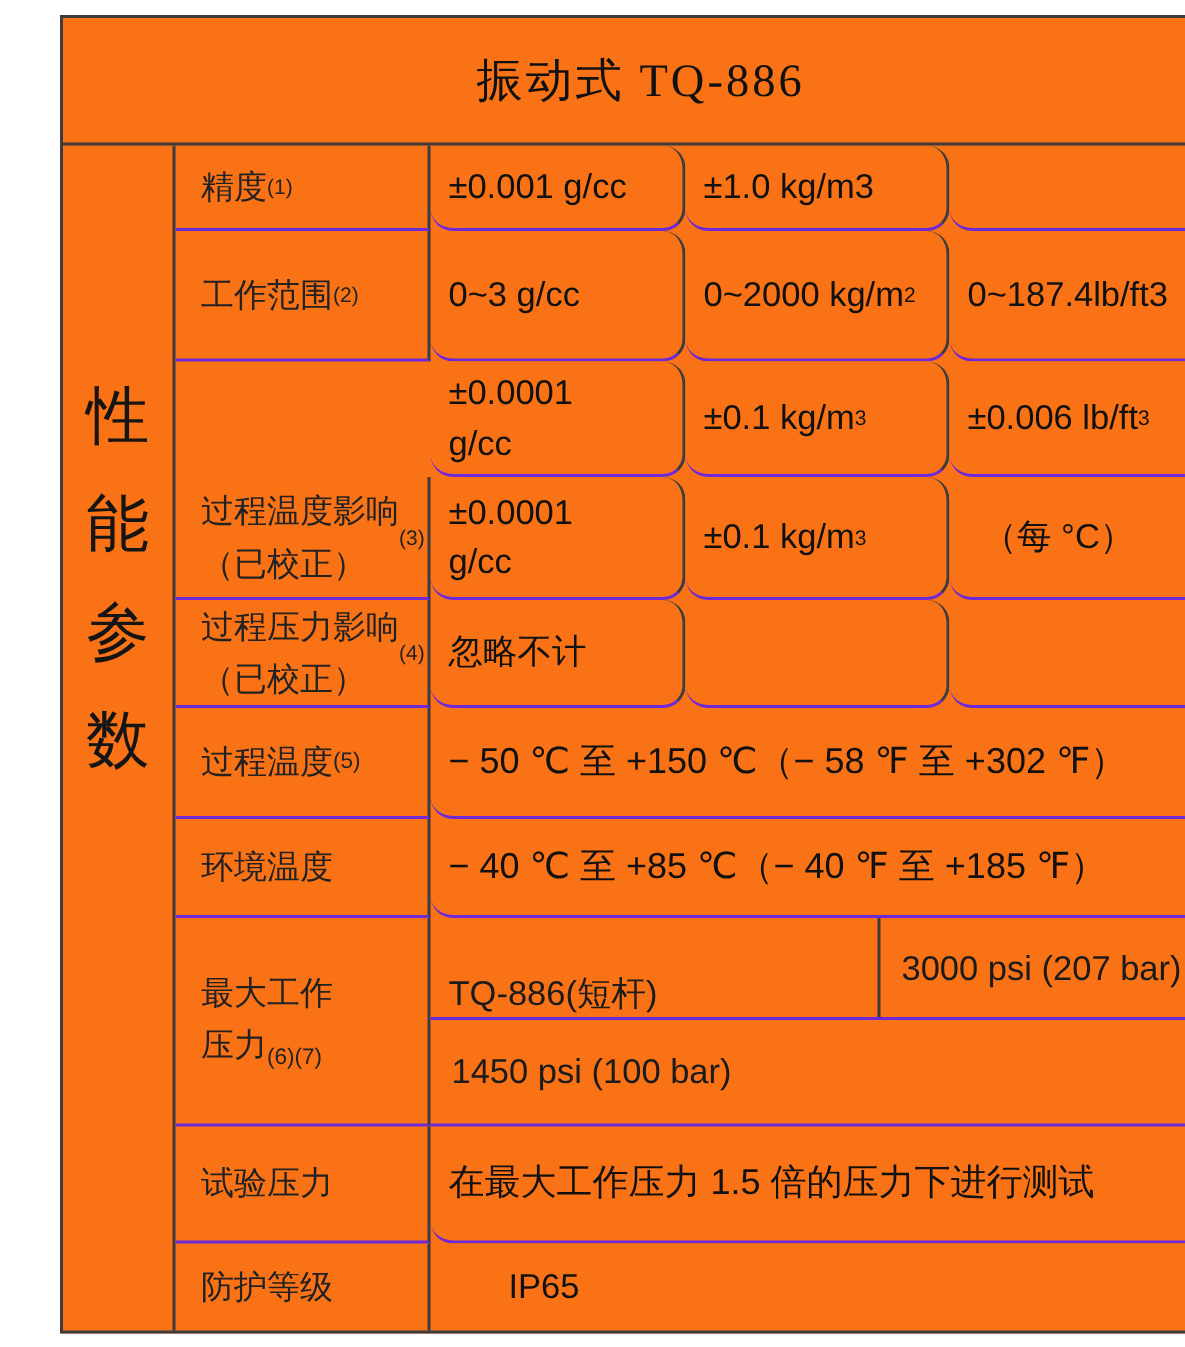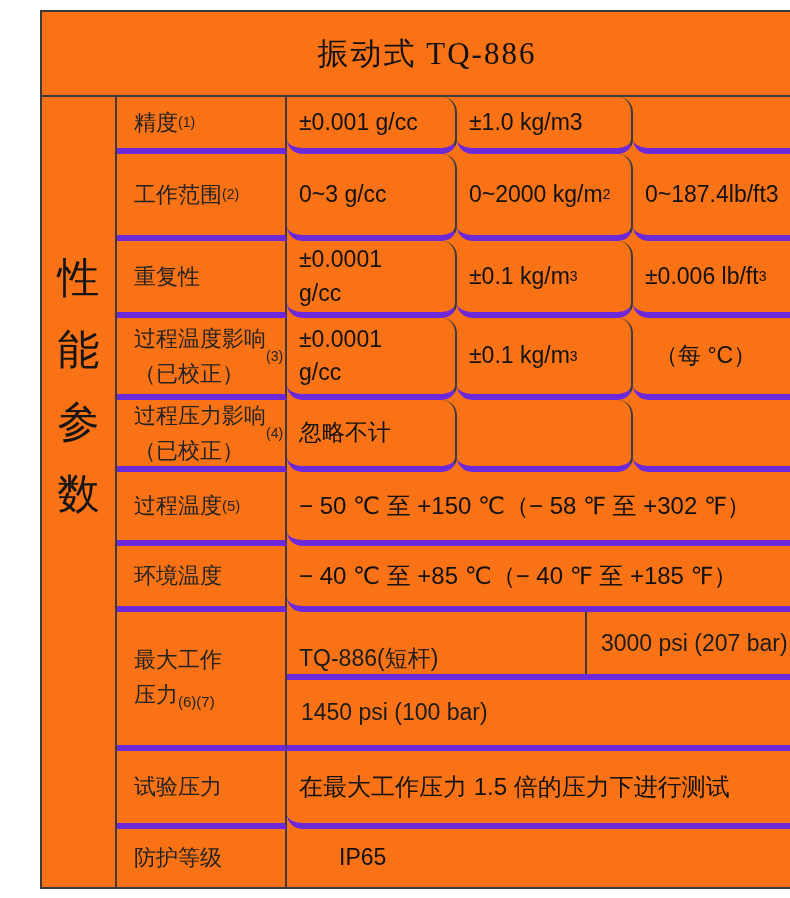--- a/index.html
+++ b/index.html
@@ -22,21 +22,21 @@
     font-family: "Liberation Serif", "DejaVu Serif", serif;
     font-size: 31px; letter-spacing: 2px; color: #111;
   }
   .grid {
     display: grid; height: 790px;
     grid-template-columns: 75px 170px 170px 176px 179px;
     grid-template-rows: 57px 87px 77px 82px 72px 74px 66px 68px 71px 78px 58px;
   }
   .cell {
     border-right: 2px solid #3c3c3c;
-    border-bottom: 6px solid #6d28d9;
+    border-bottom: 2px solid #6d28d9;
     display: flex; align-items: center;
     overflow: hidden;
   }
   .nr { border-right: none; }
   .nb { border-bottom: none; }
   .side {
     grid-column: 1; grid-row: 1 / 12;
     flex-direction: column; align-items: center;
     justify-content: flex-start; padding-top: 160px;
     gap: 30px;
@@ -105,23 +105,20 @@
       <span>0~3 g/cc</span>
     </div>
     <div class="cell val" style="grid-column:4;grid-row:2">
       <span>0~2000 kg/m</span>
         <sup>2</sup>
     </div>
     <div class="cell val nr" style="grid-column:5;grid-row:2">
       <span>0~187.4lb/ft3</span>
     </div>
 
-    <div class="cell lbl" style="grid-row:3">
-      <span class="pre">重复性</span>
-    </div>
     <div class="cell val" style="grid-column:3;grid-row:3">
       <span class="pre">±0.0001
 g/cc</span>
     </div>
     <div class="cell val" style="grid-column:4;grid-row:3">
       <span>±0.1 kg/m</span>
         <sup>3</sup>
     </div>
     <div class="cell val nr" style="grid-column:5;grid-row:3">
       <span>±0.006 lb/ft</span>

